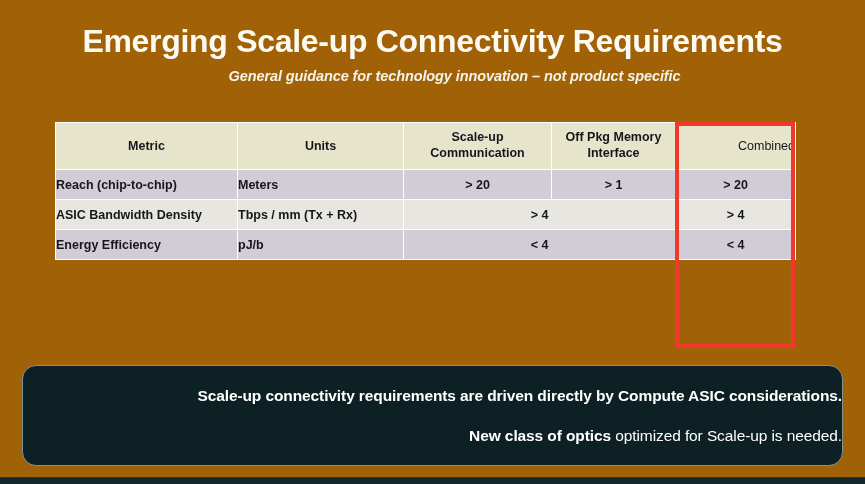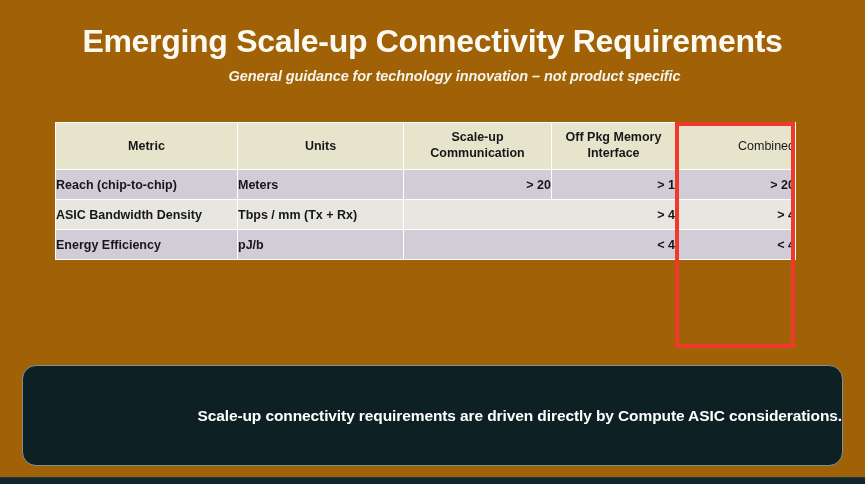--- a/index.html
+++ b/index.html
@@ -117,21 +117,21 @@
     font-weight: bold;
     font-size: 12.5px;
   }
   td.cell-unit {
     text-align: left;
     padding-left: 10px;
     font-weight: bold;
     font-size: 12.5px;
   }
   td.cell-val {
-    text-align: right;
+    text-align: center;
     font-weight: bold;
     font-size: 12.5px;
   }
   td.cell-val sup {
     font-size: 8.5px;
     vertical-align: super;
     line-height: 0;
   }
 
   
@@ -243,16 +243,19 @@
 
 
       </tbody>
     </table>
   </div>
 
   <div class="red-box"></div>
 
   <div class="callout">
     <div class="callout-line-1">Scale-up connectivity requirements are driven directly by Compute ASIC considerations.</div>
+    <div class="callout-line-2">
+      <span class="strong">New class of  optics</span><span> optimized for Scale-up is needed.</span>
+    </div>
   </div>
 
   <div class="bottom-strip"></div>
 </div>
 
 </body></html>

